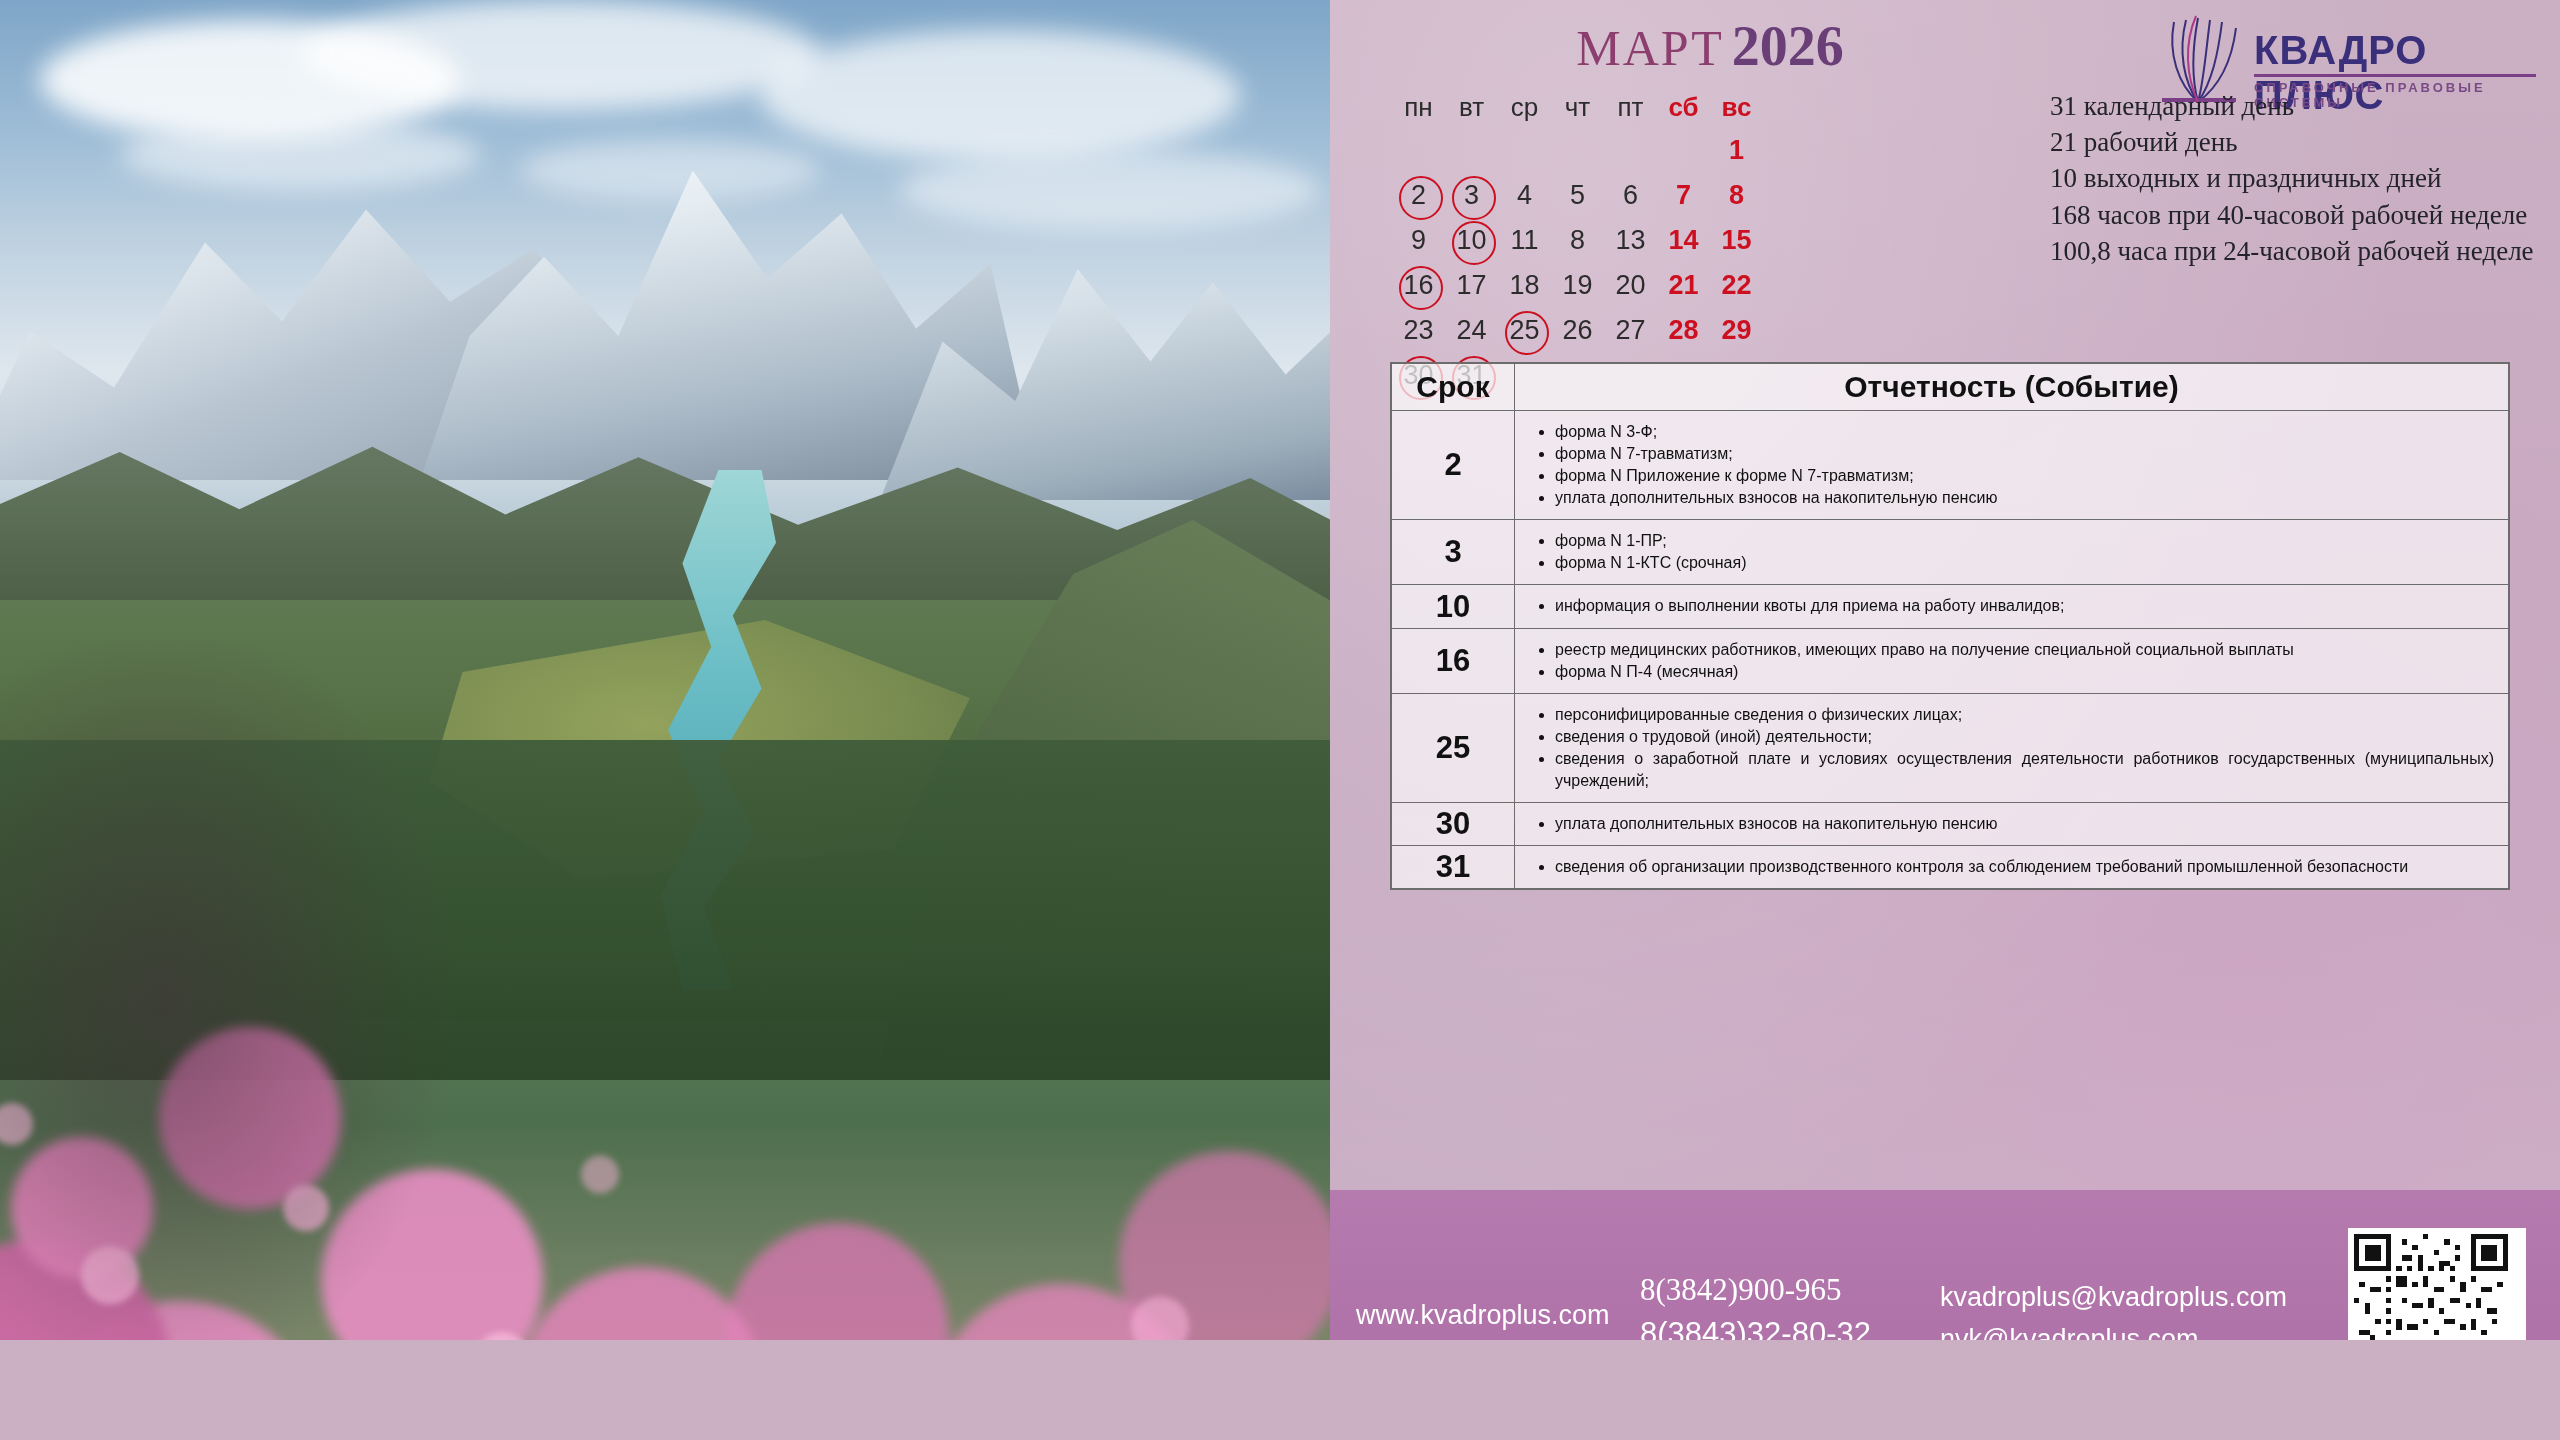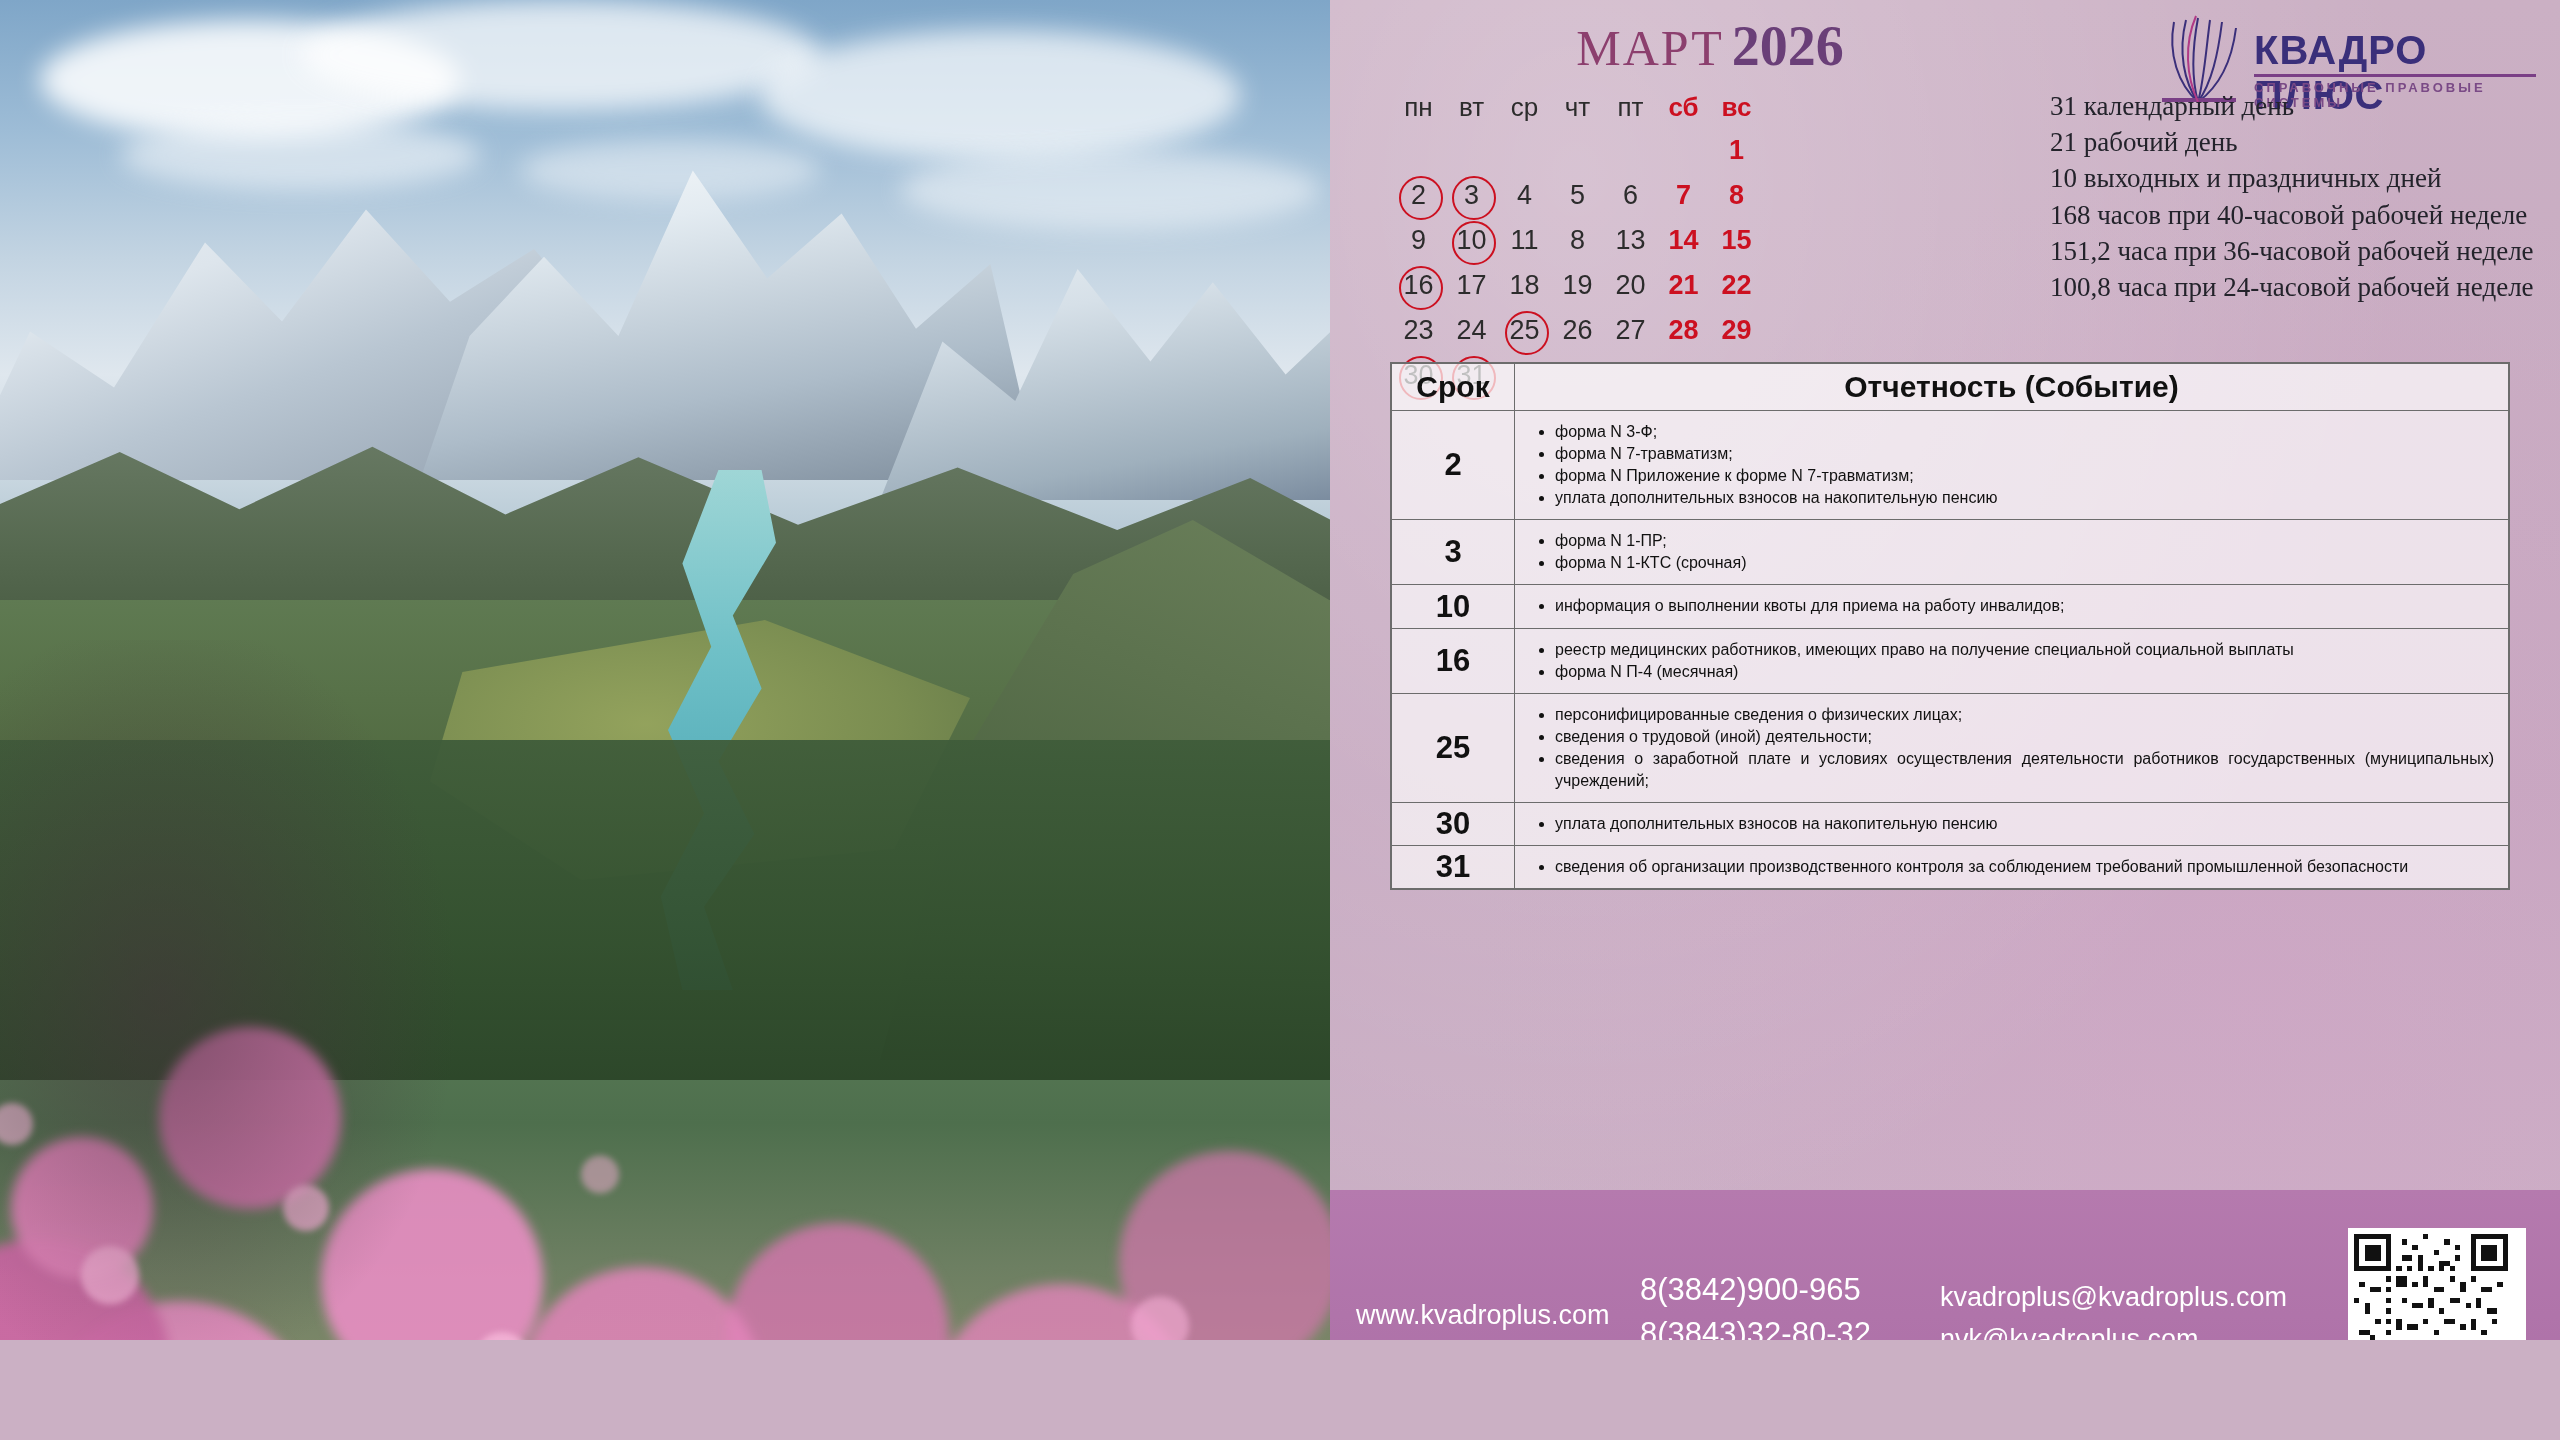--- a/index.html
+++ b/index.html
@@ -194,21 +194,21 @@
 
   
   .footer{
     position:absolute;left:0;bottom:0;width:1230px;height:250px;
     background:linear-gradient(180deg,#b57aae 0%, #ab6ea6 100%);
   }
   .footer-inner{position:relative;width:100%;height:100%;}
   .site{
     position:absolute;left:26px;top:110px;font-size:27px;color:#ffffff;
   }
-  .phone1{position:absolute;left:310px;top:82px;font-size:31px;color:#ffffff;}
+  .phone1{position:absolute;left:310px;top:82px;font-size:31px;color:#ffffff;font-family:Liberation Serif, serif;}
   .phone2{position:absolute;left:310px;top:126px;font-size:31px;color:#ffffff;}
   .mail1{position:absolute;left:610px;top:92px;font-size:27px;color:#ffffff;}
   .mail2{position:absolute;left:610px;top:134px;font-size:27px;color:#ffffff;}
   .qr{position:absolute;right:34px;top:38px;width:166px;height:166px;background:#fff;padding:6px;}
   .qr svg{display:block;}
 </style>
 </head>
 <body>
 
 <div class="page">
@@ -328,21 +328,20 @@
             </tr>
           </tbody>
       </table>
     </div>
 
     <div class="summary">
       <div>31 календарный день</div>
       <div>21 рабочий день</div>
       <div>10 выходных и праздничных дней</div>
       <div>168 часов при 40-часовой рабочей неделе</div>
-      <div>151,2 часа при 36-часовой рабочей неделе</div>
       <div>100,8 часа при 24-часовой рабочей неделе</div>
     </div>
 
     <div class="rep">
       <table class="reptbl">
         <thead>
           <tr>
             <th class="col-srok">Срок</th>
             <th>Отчетность (Событие)</th>
           </tr>

